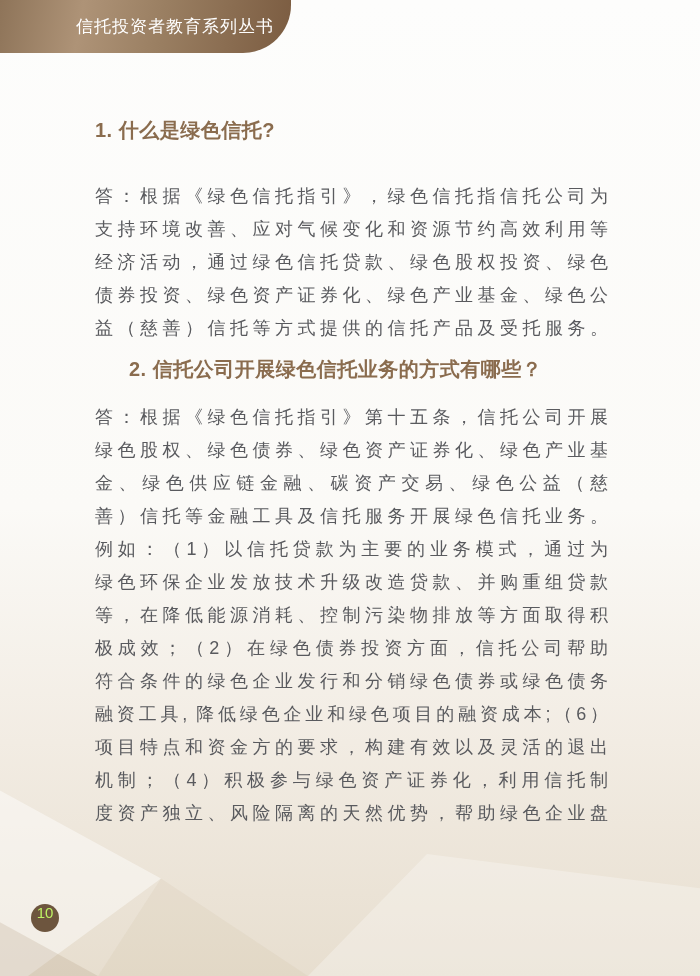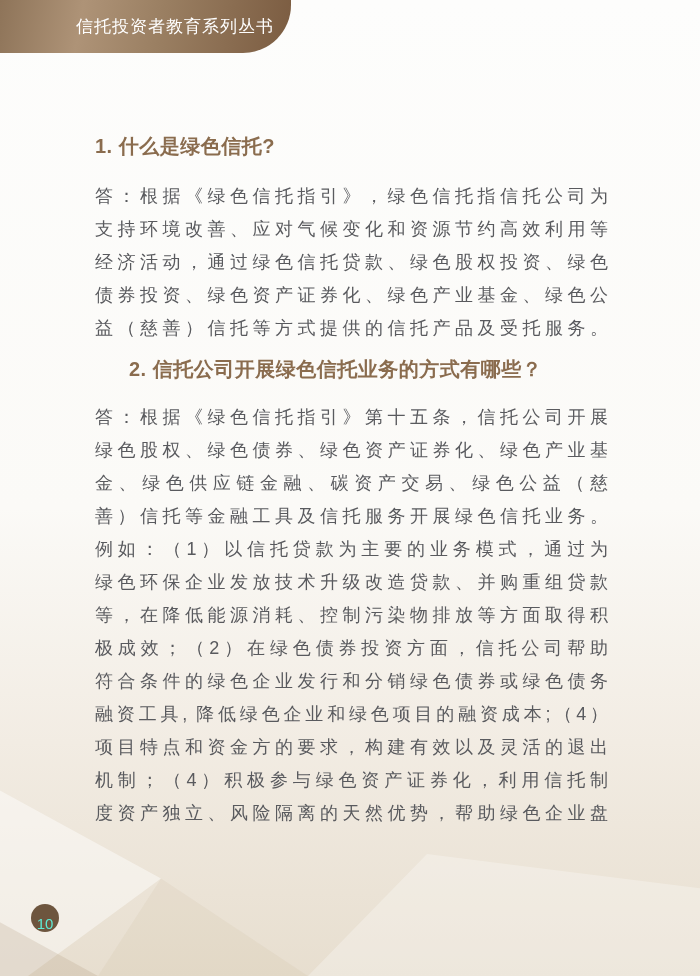--- a/index.html
+++ b/index.html
@@ -22,34 +22,34 @@
   .ribbon-title{
     display:block;padding-left:76px;line-height:53px;
     color:#ffffff;font-size:17px;letter-spacing:1px;white-space:nowrap;
   }
 
   .content{position:absolute;left:95px;width:513px;}
   .q-heading{
     font-size:20px;font-weight:bold;color:#8a6c4e;
     white-space:nowrap;letter-spacing:0.5px;
   }
-  .heading-1{top:133px;}
+  .heading-1{top:117px;}
   .heading-2{top:356px;margin-left:34px;}
   .para{font-size:18px;color:#595a5e;}
   .para-1{top:180px;}
   .para-2{top:401px;}
   .txt-line{
     height:33px;line-height:33px;
     text-align:justify;text-align-last:justify;text-justify:inter-character;
   }
 
   .page-badge{
     position:absolute;left:31px;top:904px;width:28px;height:28px;
-    border-radius:50%;background:#6d553e;color:#5eead4;
-    font-size:15px;display:flex;align-items:flex-end;justify-content:center;
+    border-radius:50%;background:#6d553e;color:#bef264;
+    font-size:15px;display:flex;align-items:flex-start;justify-content:center;
   }
 </style>
 </head>
 <body>
 
 <div class="facet facet-a"></div>
 <div class="facet facet-d"></div>
 <div class="facet facet-b"></div>
 <div class="facet facet-c"></div>
 
@@ -72,21 +72,21 @@
 <div class="content para para-2">
     <div class="txt-line">答：根据《绿色信托指引》第十五条，信托公司开展</div>
     <div class="txt-line">绿色股权、绿色债券、绿色资产证券化、绿色产业基</div>
     <div class="txt-line">金、绿色供应链金融、碳资产交易、绿色公益（慈</div>
     <div class="txt-line">善）信托等金融工具及信托服务开展绿色信托业务。</div>
     <div class="txt-line">例如：（1）以信托贷款为主要的业务模式，通过为</div>
     <div class="txt-line">绿色环保企业发放技术升级改造贷款、并购重组贷款</div>
     <div class="txt-line">等，在降低能源消耗、控制污染物排放等方面取得积</div>
     <div class="txt-line">极成效；（2）在绿色债券投资方面，信托公司帮助</div>
     <div class="txt-line">符合条件的绿色企业发行和分销绿色债券或绿色债务</div>
-    <div class="txt-line">融资工具, 降低绿色企业和绿色项目的融资成本;（4）</div>
+    <div class="txt-line">融资工具, 降低绿色企业和绿色项目的融资成本;（6）</div>
     <div class="txt-line">项目特点和资金方的要求，构建有效以及灵活的退出</div>
     <div class="txt-line">机制；（4）积极参与绿色资产证券化，利用信托制</div>
     <div class="txt-line">度资产独立、风险隔离的天然优势，帮助绿色企业盘</div>
   </div>
 
 <div class="page-badge">
   <span>10</span>
 </div>
 
 </body></html>

